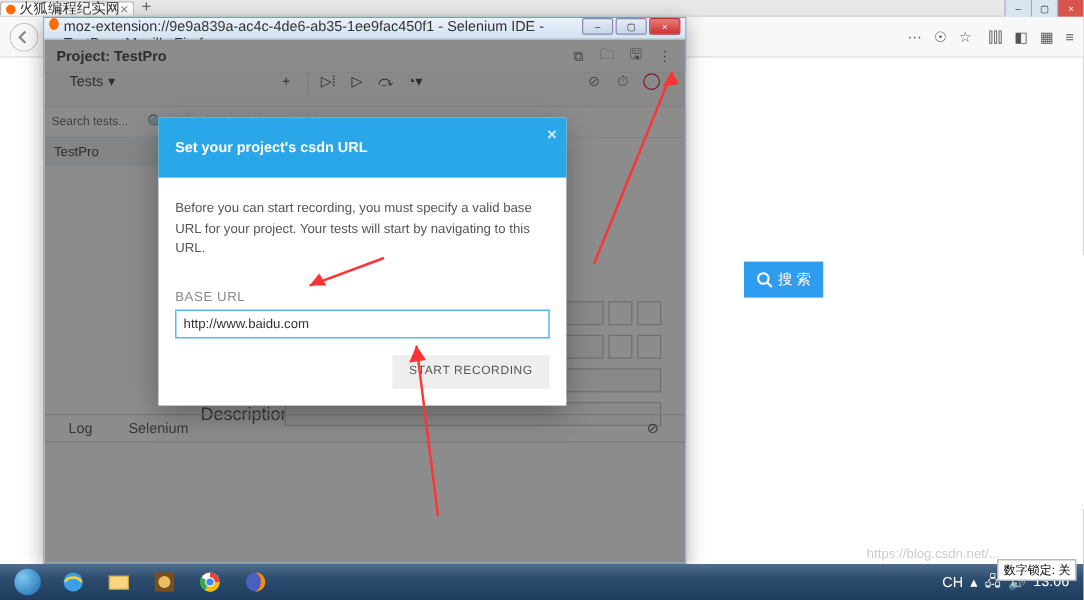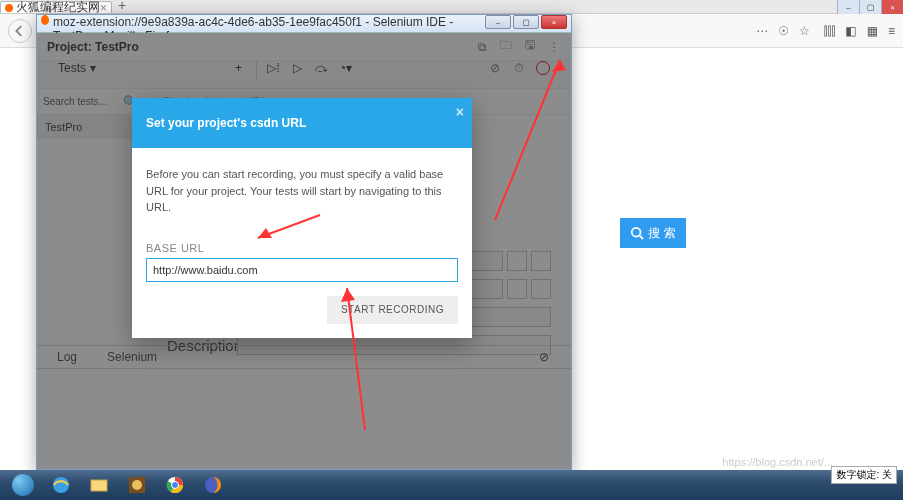--- a/index.html
+++ b/index.html
@@ -266,13 +266,22 @@
         <path d="M6 16.9A8 8 0 012.5 6L10 10z" fill="#34a853"></path>
         <circle cx="10" cy="10" r="3.5" fill="#4285f4" stroke="#fff"></circle>
       </svg>
     </div>
   <div class="tb-icon">
       <svg viewBox="0 0 20 20">
         <circle cx="10" cy="10" r="8" fill="#4a5fc1"></circle>
         <path d="M10 2c5 0 8 4 8 8s-3 8-8 8c6-3 6-13 0-16z" fill="#ff8a00"></path>
       </svg>
     </div>
+  <div class="tray">
+    <span>CH</span>
+    <span>▴</span>
+    <span>🖧</span>
+    <span>🔊</span>
+    <div class="tray-time">
+        <div>13:06</div>
+      </div>
+  </div>
 </div>
 
 </body></html>

